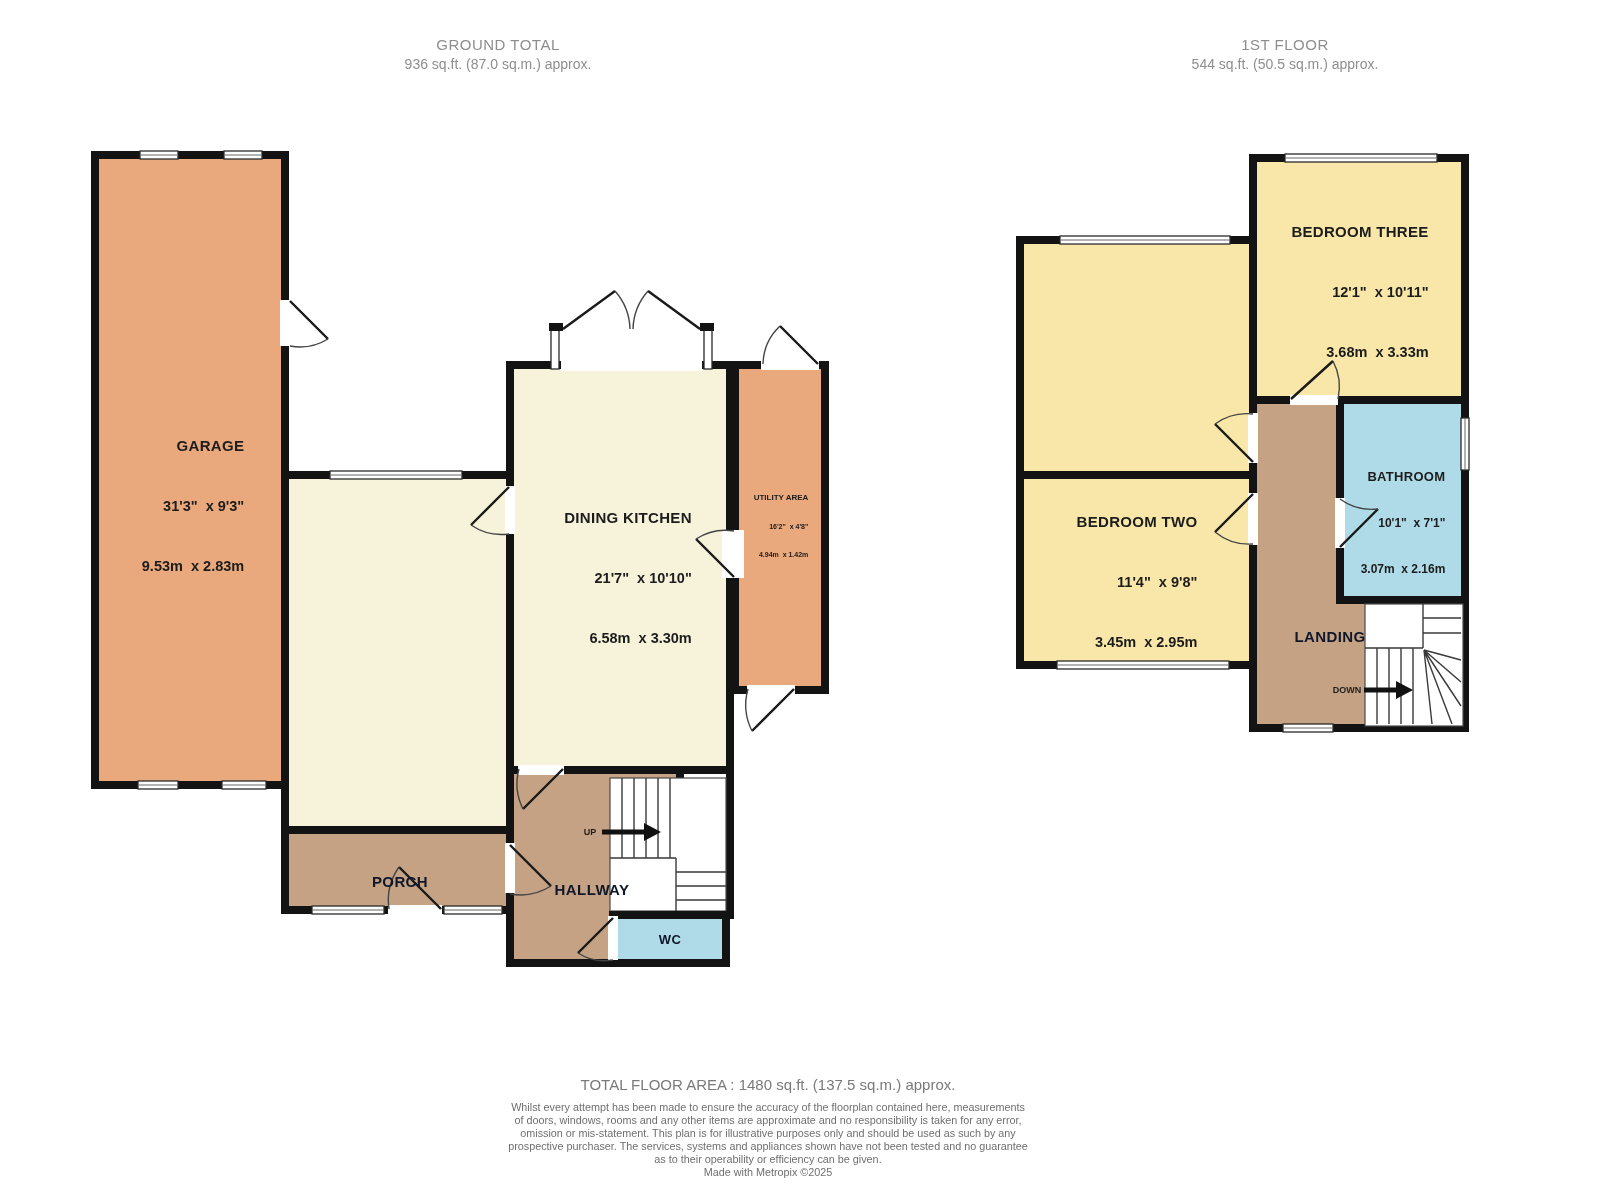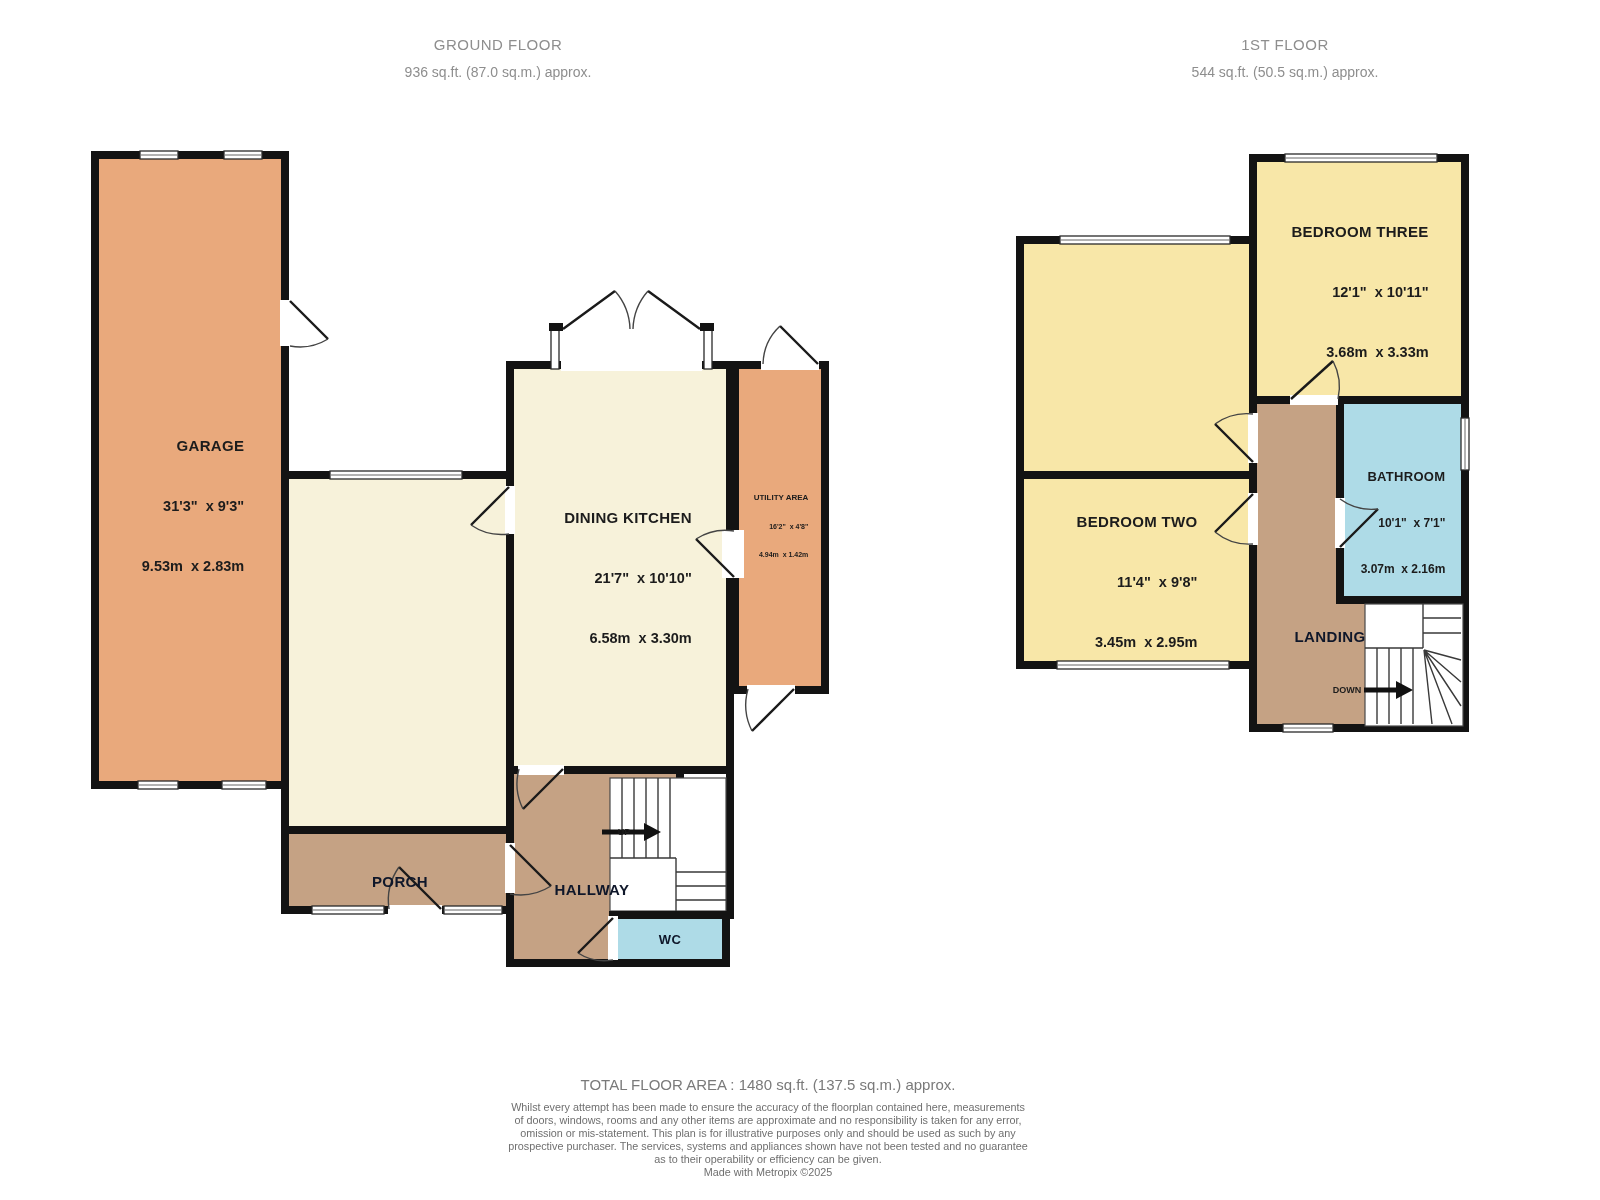--- a/index.html
+++ b/index.html
@@ -22,21 +22,21 @@
   .room-label.small{line-height:9.5px;}
   .room-label.small .name{font-size:8px;letter-spacing:0;}
   .room-label.small .dims{font-size:7px;}
   .room-label.mid{line-height:15.5px;}
   .room-label.mid .name{font-size:13px;}
   .room-label.mid .dims{font-size:12px;}
   .tag{position:absolute;transform:translate(-50%,-50%);font-size:15px;font-weight:700;color:#0f172a;letter-spacing:.4px;white-space:pre;}
   .tiny{position:absolute;transform:translate(-50%,-50%);font-size:9px;font-weight:700;color:#1c1c1c;white-space:pre;}
   .floor-header{position:absolute;top:36px;transform:translateX(-50%);text-align:center;color:#8e8e8e;}
   .floor-header .t{font-size:15px;letter-spacing:.5px;}
-  .floor-header .a{font-size:14px;margin-top:11px;}
+  .floor-header .a{font-size:14px;margin-top:3px;}
   .footer{position:absolute;left:768px;top:1076px;transform:translateX(-50%);text-align:center;color:#6f6f6f;}
   .footer .total{font-size:15px;color:#7a7a7a;margin-bottom:8px;}
   .footer .line{font-size:10.8px;line-height:13px;}
 </style>
 </head>
 <body>
 
 <div class="plan">
 
 <svg width="1600" height="1200" viewBox="0 0 1600 1200">
@@ -159,21 +159,21 @@
       <path class="arc" d="M1215,424 A54,54 0 0 1 1253,414"></path>
       <path class="leaf" d="M1253,494 L1215,532"></path>
       <path class="arc" d="M1215,532 A54,54 0 0 0 1253,544"></path>
       <path class="leaf" d="M1340,547 L1378,509"></path>
       <path class="arc" d="M1378,509 A54,54 0 0 1 1340,499"></path>
     </g>
   </g>
 </svg>
 
 <div class="floor-header" style="left:498px;">
-  <div class="t">GROUND FLOOR</div>
+  <div class="t">GROUND TOTAL</div>
   <div class="a">936 sq.ft. (87.0 sq.m.) approx.</div>
 </div>
 <div class="floor-header" style="left:1285px;">
   <div class="t">1ST FLOOR</div>
   <div class="a">544 sq.ft. (50.5 sq.m.) approx.</div>
 </div>
 
 <div class="room-label" style="left:193px;top:496px;">
   <div class="name">GARAGE</div>
   <div class="dims">31'3"  x 9'3"</div>
@@ -185,21 +185,21 @@
   <div class="dims">6.58m  x 3.30m</div>
 </div>
 <div class="room-label small" style="left:781px;top:521px;">
   <div class="name">UTILITY AREA</div>
   <div class="dims">16'2"  x 4'8"</div>
   <div class="dims">4.94m  x 1.42m</div>
 </div>
 <div class="tag" style="left:400px;top:873px;margin-top:8px;">PORCH</div>
 <div class="tag" style="left:592px;top:889px;">HALLWAY</div>
 <div class="tag" style="left:670px;top:939px;font-size:13px;">WC</div>
-<div class="tiny" style="left:624px;top:832px;">UP</div>
+<div class="tiny" style="left:590px;top:832px;">UP</div>
 
 <div class="room-label" style="left:1137px;top:572px;">
   <div class="name">BEDROOM TWO</div>
   <div class="dims">11'4"  x 9'8"</div>
   <div class="dims">3.45m  x 2.95m</div>
 </div>
 <div class="room-label" style="left:1360px;top:282px;">
   <div class="name">BEDROOM THREE</div>
   <div class="dims">12'1"  x 10'11"</div>
   <div class="dims">3.68m  x 3.33m</div>

